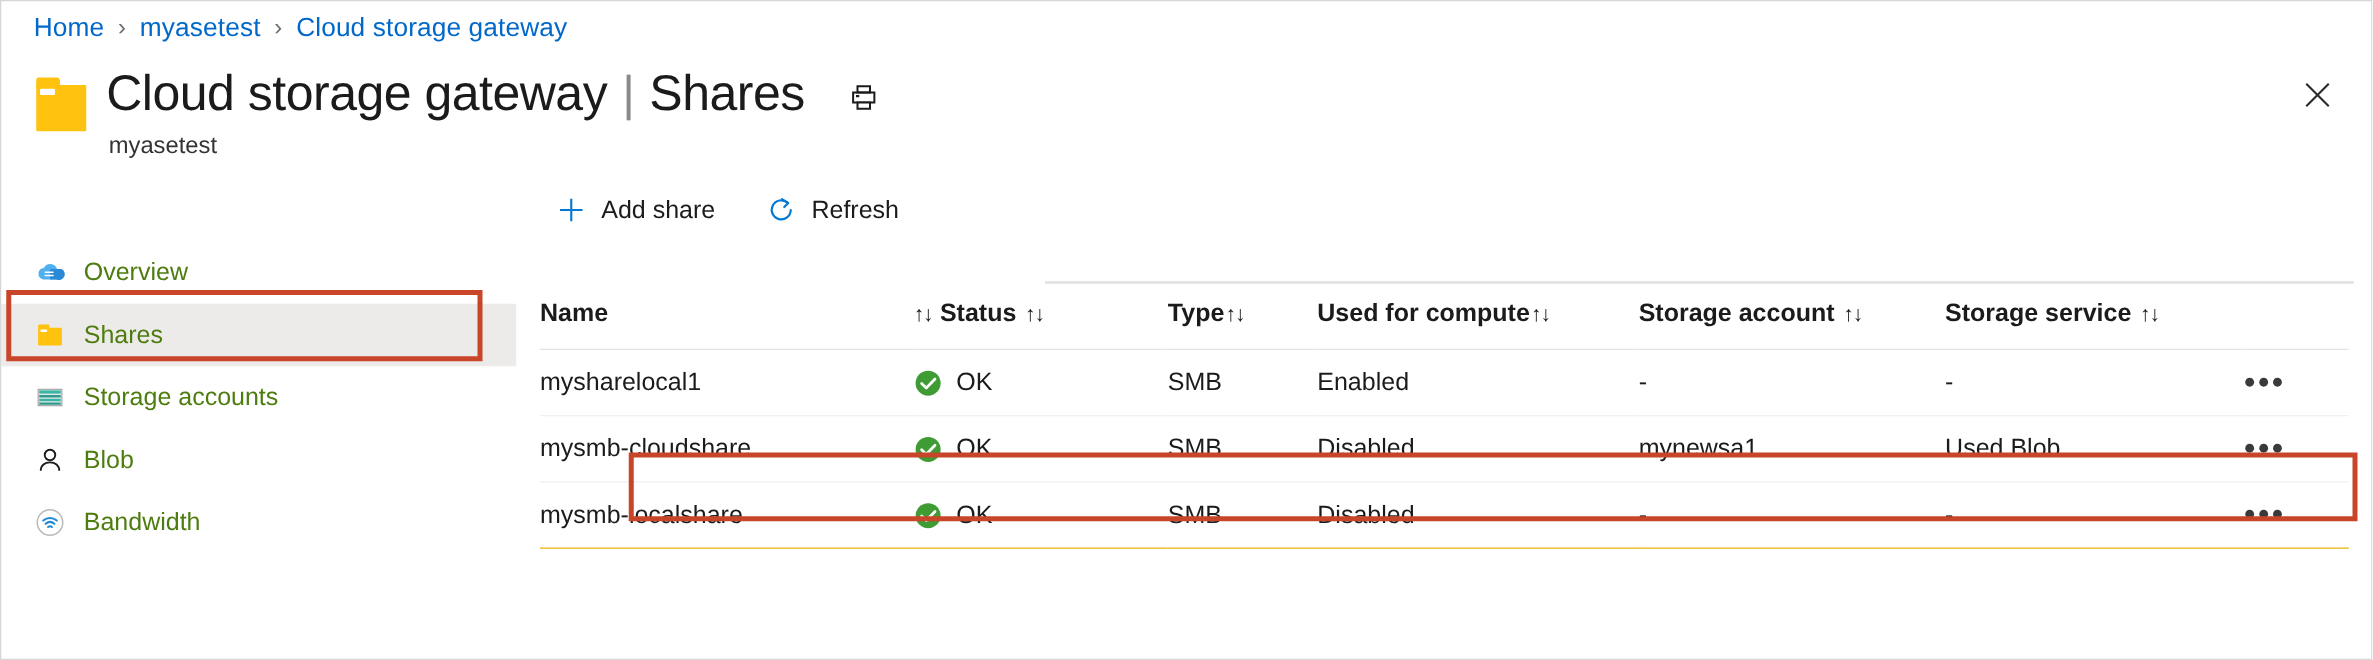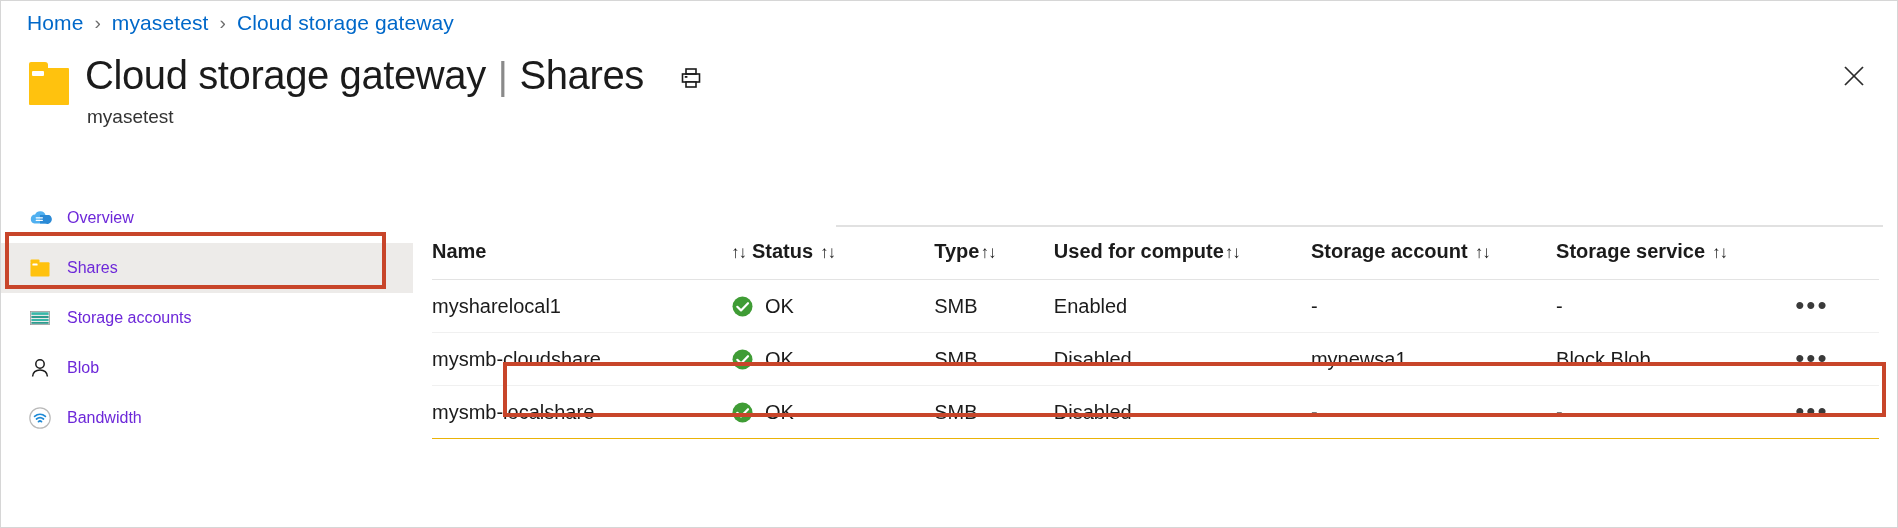--- a/index.html
+++ b/index.html
@@ -120,21 +120,21 @@
     height: 50px; padding-left: 26px;
     cursor: pointer; position: relative;
   }
   .nav-item.selected { background: #edebe9; }
   .nav-icon {
     width: 26px; height: 26px;
     margin-right: 14px; flex: none;
     display: flex; align-items: center; justify-content: center;
     line-height: 0;
   }
-  .nav-label { font-size: 16px; color: #6d28d9; }
+  .nav-label { font-size: 20px; color: #4d7c0f; }
 
   
   .hl {
     position: absolute;
     border: 4px solid #c8452a;
     pointer-events: none;
     z-index: 30;
   }
   #hl-shares { left: 4px; top: 231px; width: 381px; height: 57px; }
   #hl-row    { left: 502px; top: 361px; width: 1383px; height: 55px; }
@@ -310,20 +310,40 @@
             </g>
           </svg>
         </span>
         <span class="nav-label">Bandwidth</span>
       </div>
     </div>
   </div>
 
   <div class="right-pane">
 
+    <div class="cmdbar">
+      <div class="cmd-btn">
+        <span class="cmd-ico">
+          <svg width="26" height="26" viewBox="0 0 26 26" stroke="#0078d4" stroke-width="1.7">
+            <line x1="13" y1="4" x2="13" y2="22"></line>
+            <line x1="4" y1="13" x2="22" y2="13"></line>
+          </svg>
+        </span>
+        <span class="cmd-label">Add share</span>
+      </div>
+      <div class="cmd-btn">
+        <span class="cmd-ico">
+          <svg width="26" height="26" viewBox="0 0 26 26" fill="none" stroke="#0078d4" stroke-width="1.7" stroke-linecap="round">
+            <path d="M20.6 13a7.6 7.6 0 1 1-2.6-5.8"></path>
+            <polyline points="13.6,4.3 18.6,7.4 15.4,10.6" stroke-linejoin="round"></polyline>
+          </svg>
+        </span>
+        <span class="cmd-label">Refresh</span>
+      </div>
+    </div>
 
     <div class="cmd-divider"></div>
 
     <table class="tbl">
       <colgroup>
         <col class="col-name">
           <col class="col-status">
           <col class="col-type">
         <col class="col-compute">
           <col class="col-acct">
@@ -385,21 +405,21 @@
                   <circle cx="11.5" cy="11.5" r="10" fill="#3f9c35"></circle>
                   <polyline points="6.3,11.8 10,15.4 17,8.2" fill="none" stroke="#ffffff" stroke-width="2.2" stroke-linecap="round" stroke-linejoin="round"></polyline>
                 </svg>
               </span>
               <span>OK</span>
             </div>
           </td>
           <td>SMB</td>
           <td>Disabled</td>
           <td>mynewsa1</td>
-          <td>Block Blob</td>
+          <td>Used Blob</td>
           <td>
             <span class="menu-dots">•••</span>
           </td>
         </tr>
 
         <tr>
           <td>mysmb-localshare</td>
           <td>
             <div class="status-cell">
               <span class="ok-badge">

